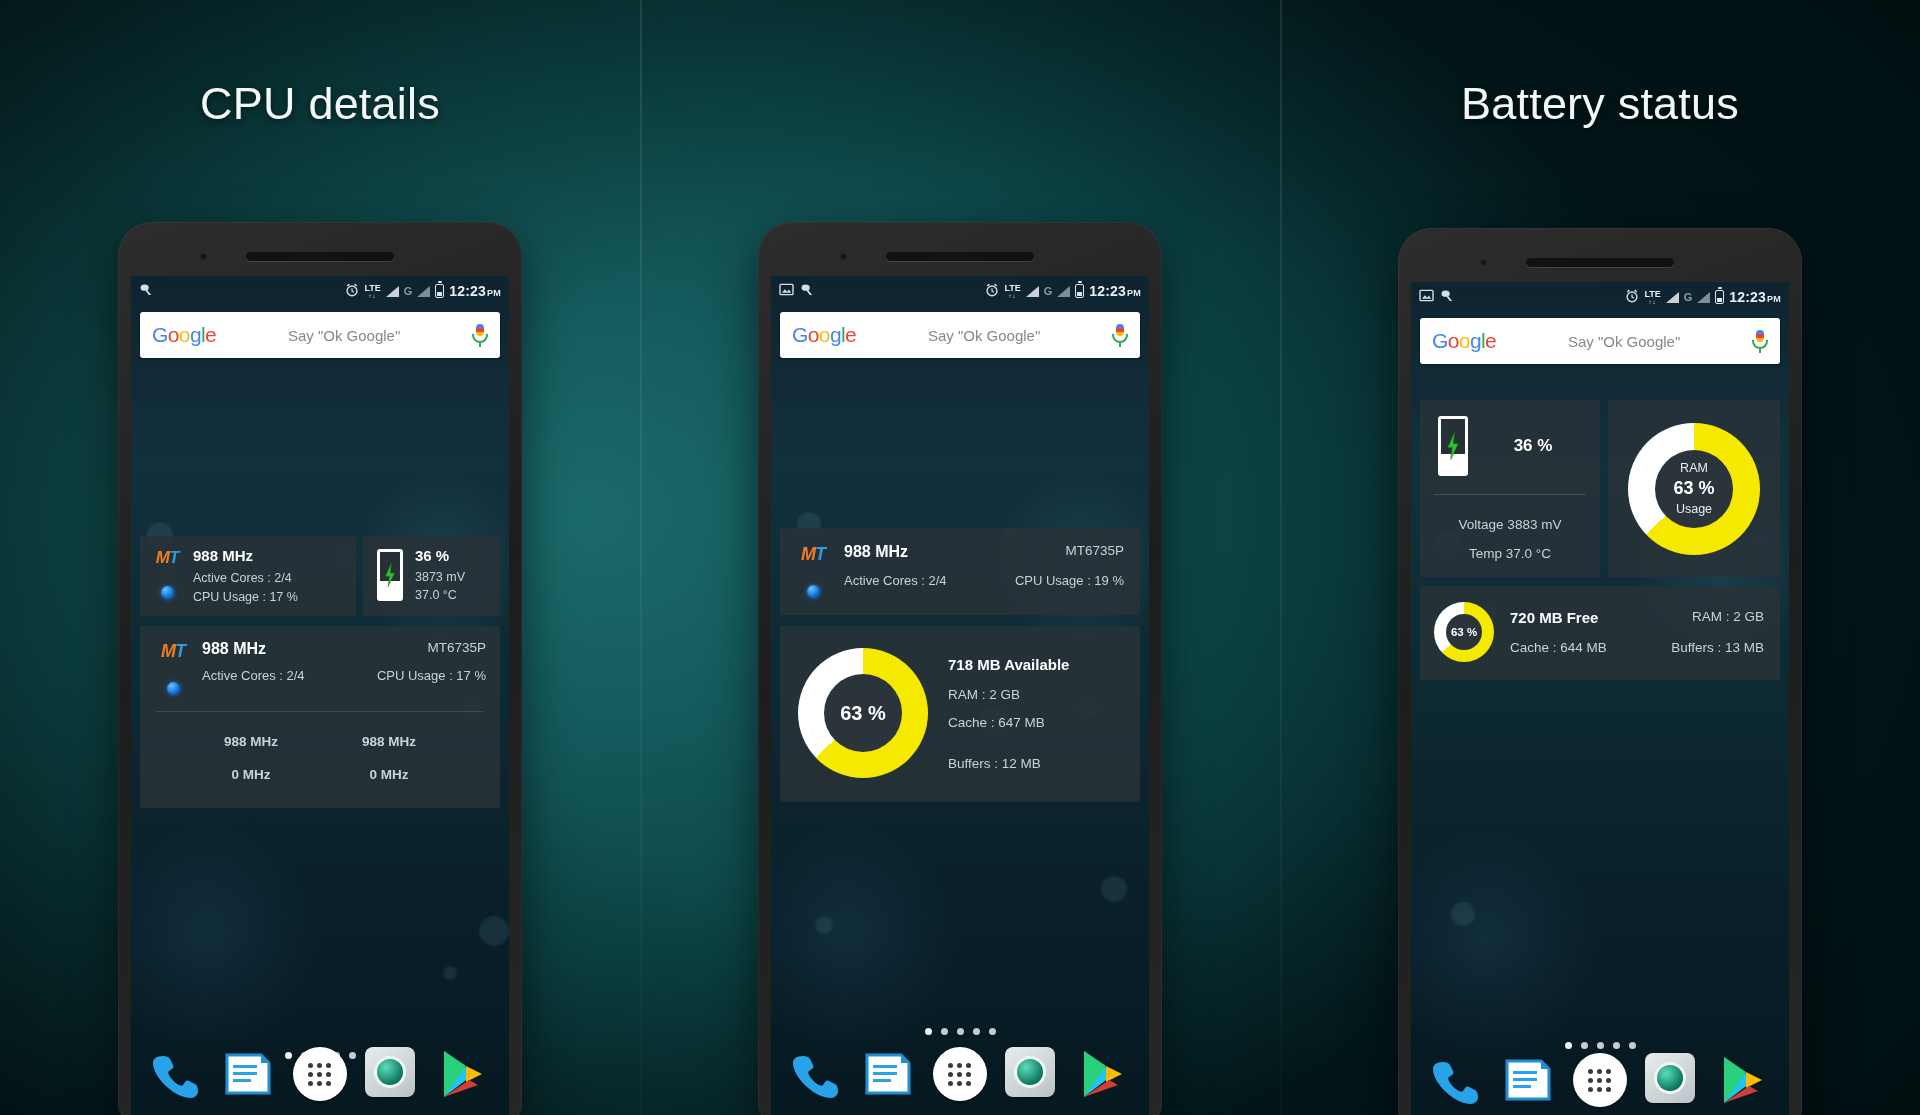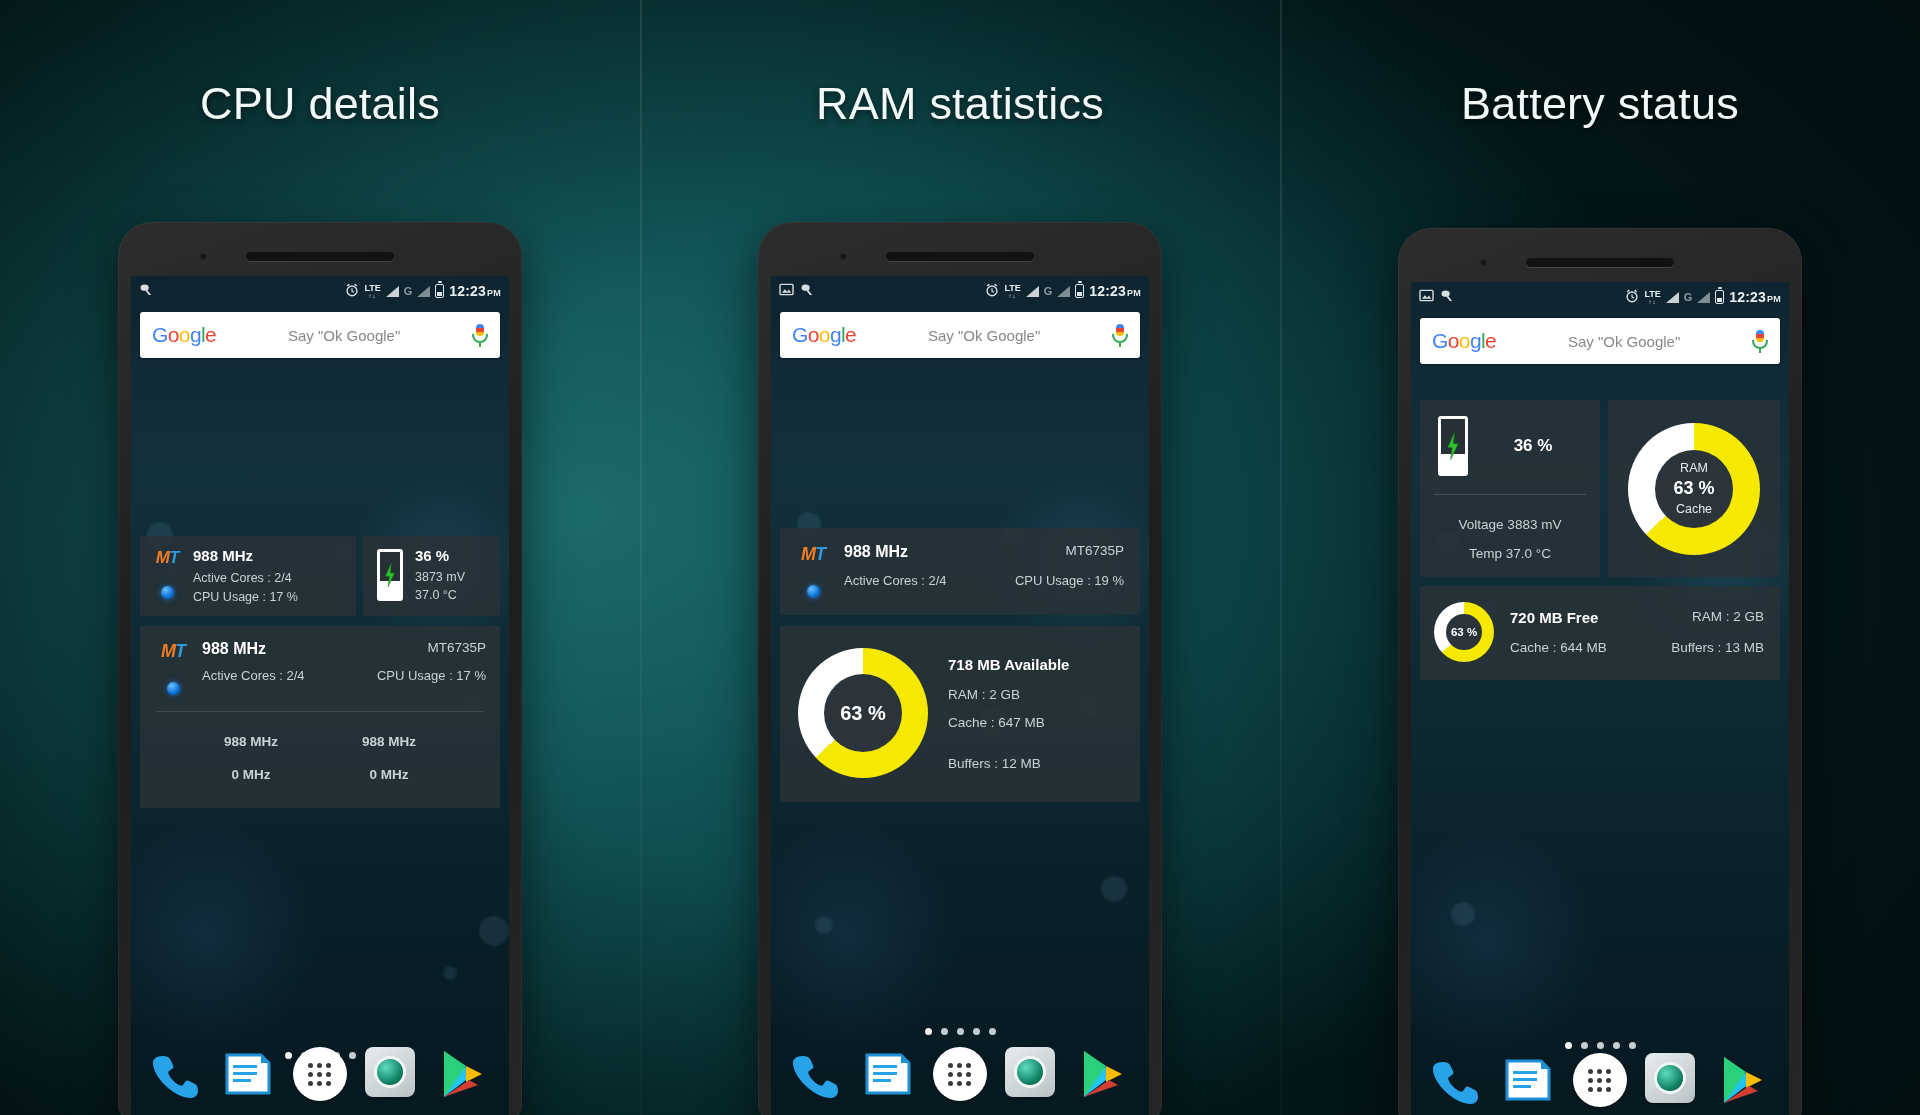--- a/index.html
+++ b/index.html
@@ -345,21 +345,20 @@
                 <path d="M8 50 L30 35 L46 27 L30 19 Z" fill="none"></path>
                 <path d="M8 50 L33 33 L42 38 Z" fill="#ea4335" opacity=".9"></path>
               </svg>
           </div>
         </div>
       </div>
     </div>
   </div>
 
   <div class="panel">
-    <div class="panel-title">RAM statistics</div>
 
     <div class="phone">
       <div class="earpiece"></div>
       <div class="frontcam"></div>
 
       <div class="screen">
         <div class="bokeh" style="width:24px;height:24px;left:26px;top:236px"></div>
         <div class="bokeh" style="width:14px;height:14px;left:232px;top:252px"></div>
         <div class="bokeh" style="width:22px;height:22px;left:306px;top:420px"></div>
         <div class="bokeh" style="width:30px;height:30px;left:208px;top:430px"></div>
@@ -589,21 +588,21 @@
                 <div class="sub" style="font-size:13.5px;margin-bottom:14px;">Voltage 3883 mV</div>
                 <div class="sub" style="font-size:13.5px;">Temp 37.0 °C</div>
               </div>
             </div>
 
             <div class="card" style="flex:1;padding:14px;display:flex;align-items:center;justify-content:center;">
               <div class="donut" style="width:132px;height:132px;background:conic-gradient(#f5e900 0% 63%, #ffffff 63% 100%);">
                 <div class="hole" style="inset:27px;gap:3px;">
                   <span style="font-size:12.5px;color:#e7eef1;">RAM</span>
                   <span style="font-size:18px;font-weight:700;">63 %</span>
-                  <span style="font-size:12.5px;color:#e7eef1;">Cache</span>
+                  <span style="font-size:12.5px;color:#e7eef1;">Usage</span>
                 </div>
               </div>
             </div>
           </div>
         </div>
 
         <div class="wrap" style="margin-top:9px;">
           <div class="card" style="padding:16px 16px 18px 14px;">
             <div class="row" style="gap:16px;align-items:center;">
               <div class="donut" style="width:60px;height:60px;flex:0 0 60px;background:conic-gradient(#f5e900 0% 63%, #ffffff 63% 100%);">

